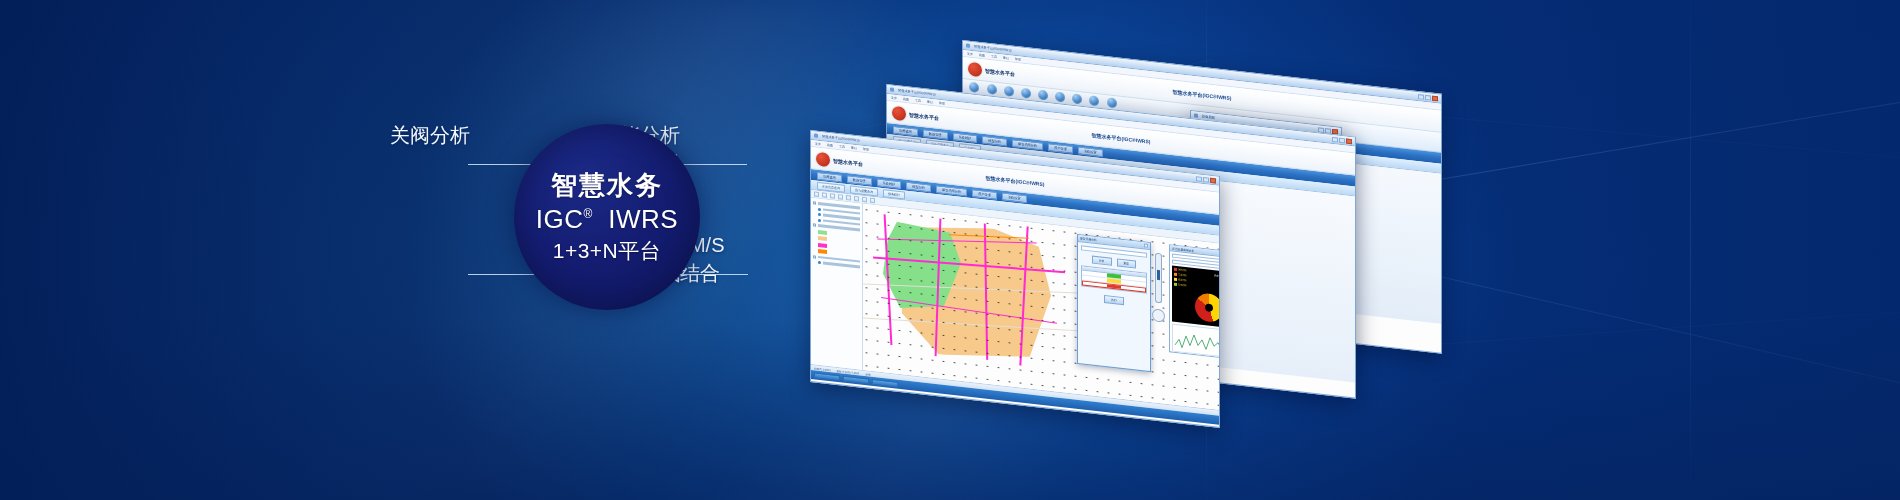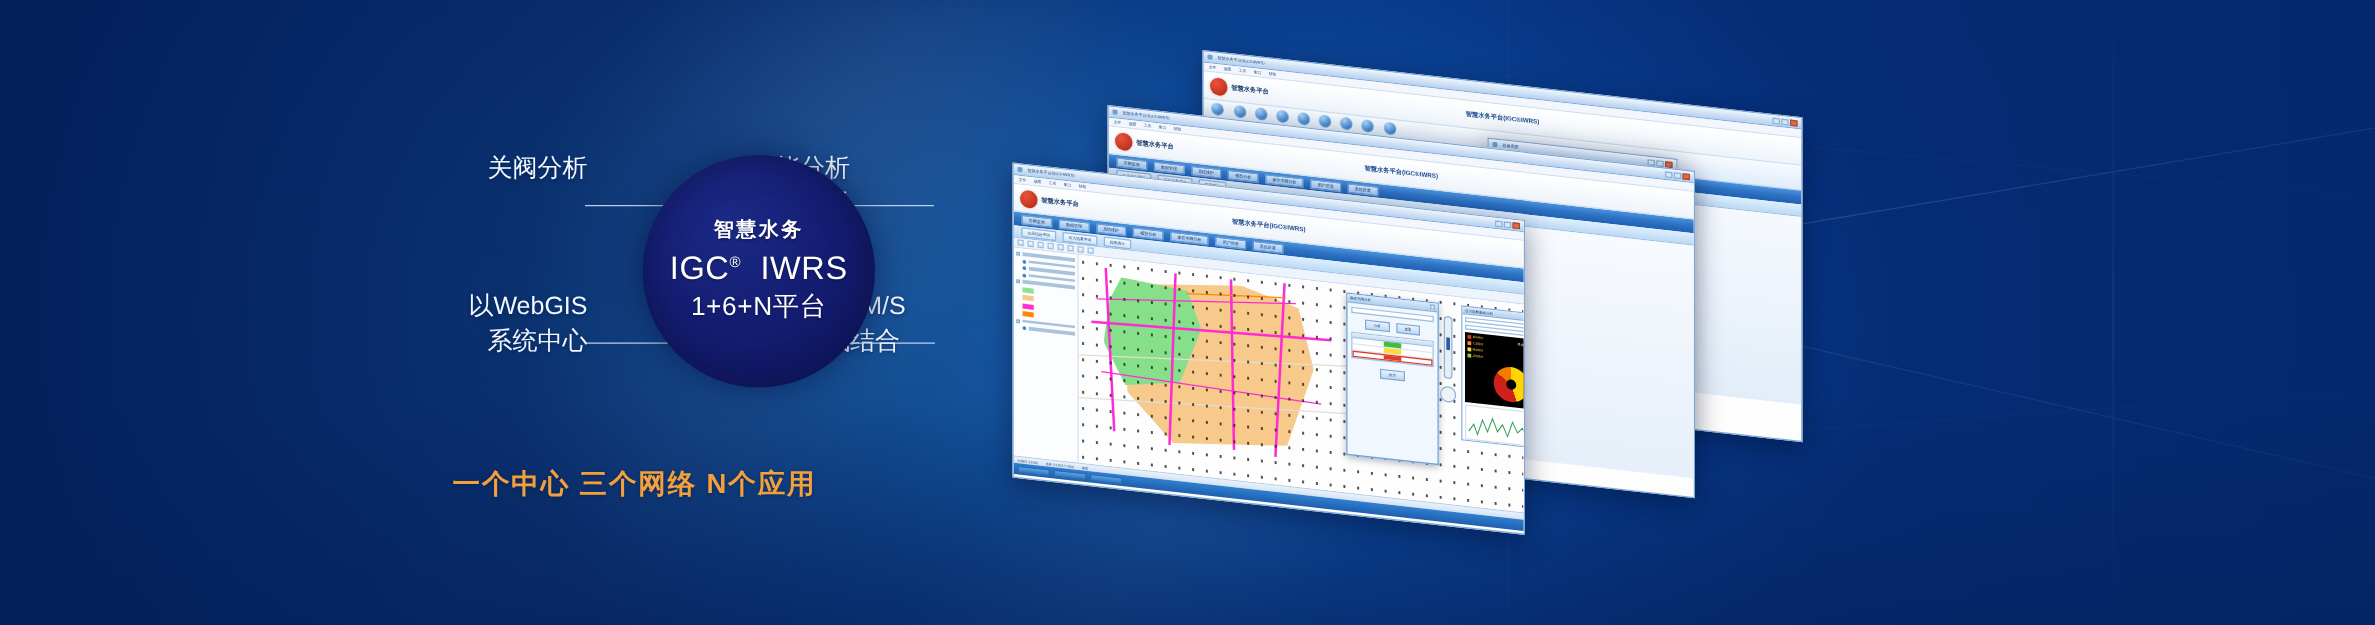--- a/index.html
+++ b/index.html
@@ -53,21 +53,21 @@
   #diagram { position:absolute; left:270px; top:100px; width:560px; height:290px; }
 
   .core-circle {
     position:absolute; left:244px; top:24px; width:186px; height:186px;
     border-radius:50%;
     background:radial-gradient(circle at 38% 30%, #1b2a86 0%, #141d72 45%, #0d1458 100%);
     box-shadow:0 0 26px rgba(3,16,70,.55), inset 0 0 30px rgba(0,0,0,.25);
     display:flex; flex-direction:column; align-items:center; justify-content:center;
     color:#fff; z-index:6;
   }
-  .core-cn { font-size:16px; letter-spacing:2px; font-weight:700; line-height:1.05; margin-bottom:7px;
+  .core-cn { font-size:26px; letter-spacing:2px; font-weight:700; line-height:1.05; margin-bottom:7px;
              text-shadow:0 1px 2px rgba(0,0,0,.35); }
   .core-en { font-size:26px; font-weight:400; line-height:1.05; letter-spacing:.5px; white-space:nowrap;
              text-shadow:0 1px 2px rgba(0,0,0,.35); }
   .core-en sup { font-size:12px; vertical-align:super; }
   .core-sub { font-size:21px; font-weight:400; line-height:1.05; margin-top:6px; letter-spacing:.5px;
               text-shadow:0 1px 2px rgba(0,0,0,.35); }
 
   .leaf { position:absolute; color:#f2f8ff; font-size:20px; line-height:1.38; font-weight:500;
           text-shadow:0 1px 3px rgba(3,25,70,.55); white-space:nowrap; }
   .leaf.r { text-align:left; }
@@ -611,32 +611,27 @@
 
     <div class="leaf l leaf-tl">
       <span>关阀分析</span>
     </div>
 
     <div class="leaf r leaf-tr">
       <span>智能分析</span>
       <span class="l2">数据展示</span>
     </div>
 
-    <div class="leaf l leaf-bl">
-      <span>以WebGIS</span>
-      <span class="l2">系统中心</span>
-    </div>
 
     <div class="leaf r leaf-br">
       <span>C/S+B/S+M/S</span>
       <span class="l2">开发模式结合</span>
     </div>
 
     <div class="core-circle">
       <span class="core-cn">智慧水务</span>
       <span class="core-en"><span>IGC</span><sup>®</sup>&nbsp;&nbsp;<span>IWRS</span></span>
-      <span class="core-sub">1+6+N平台</span>
-    </div>
-
-    <div class="tagline">一个中心  三个网络  N个应用</div>
+      <span class="core-sub">1+3+N平台</span>
+    </div>
+
   </div>
 
 </div>
 
 </body></html>

